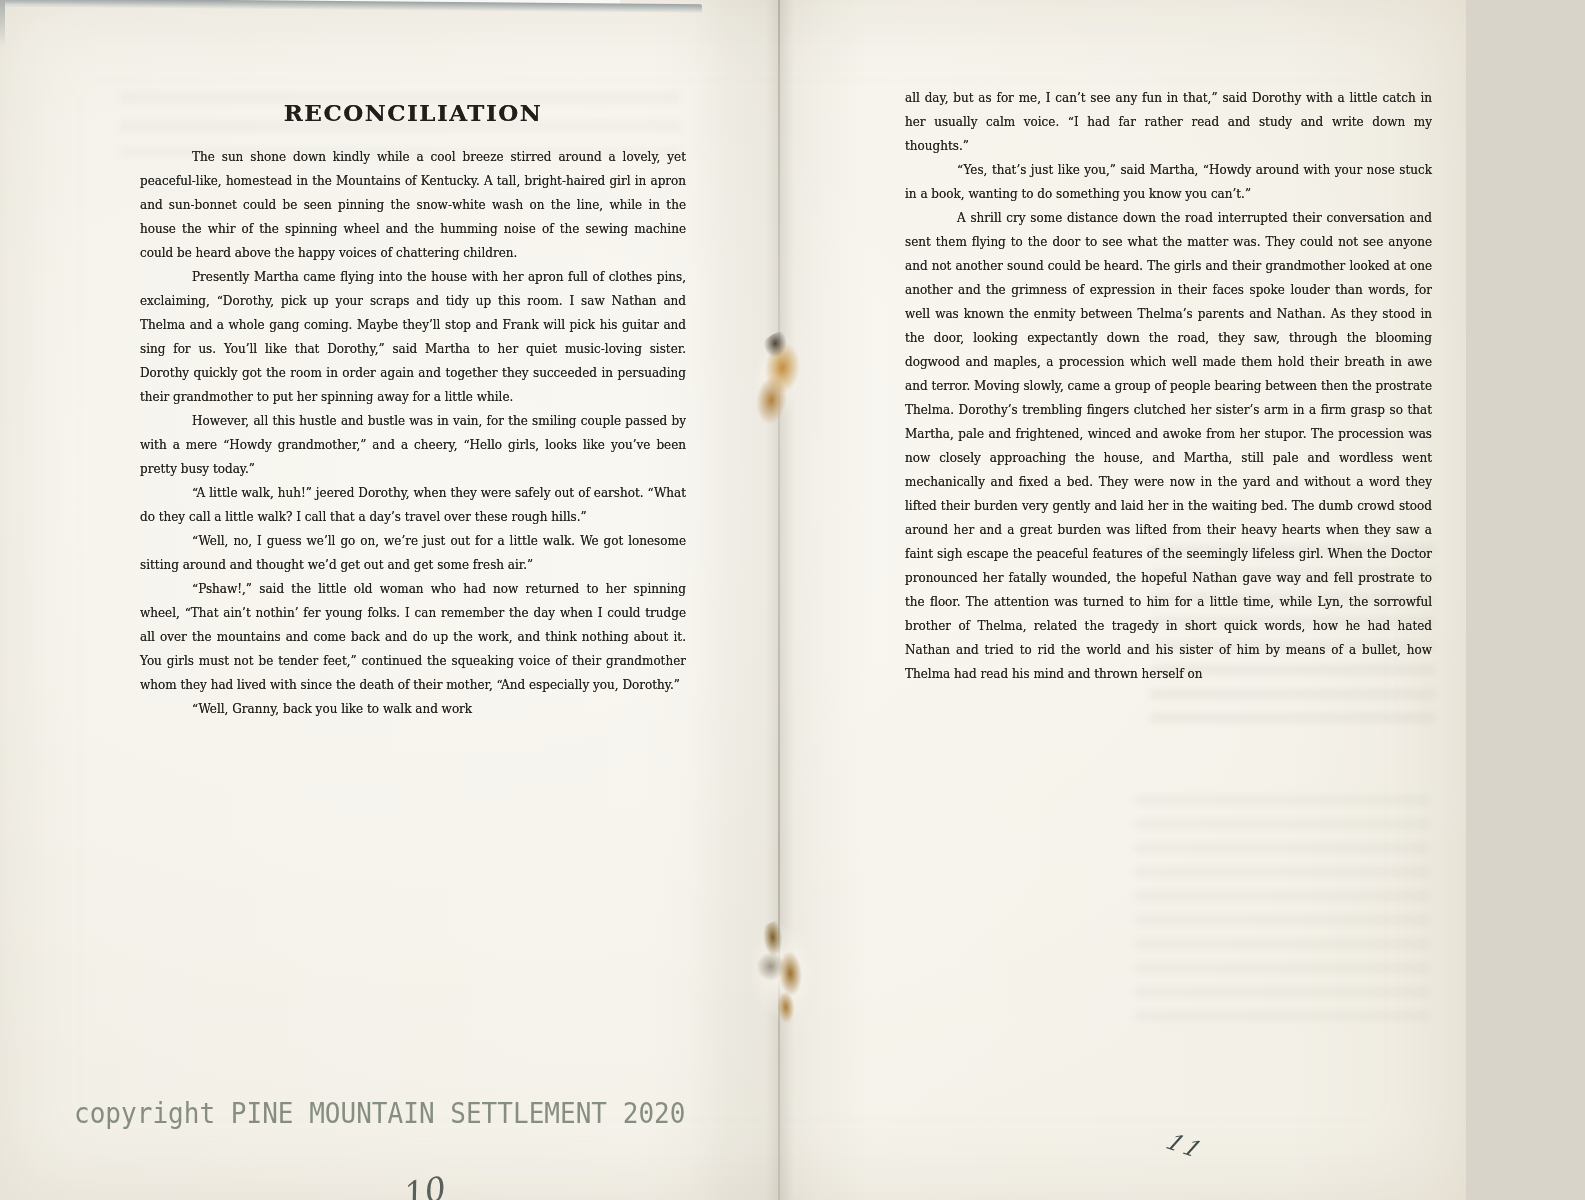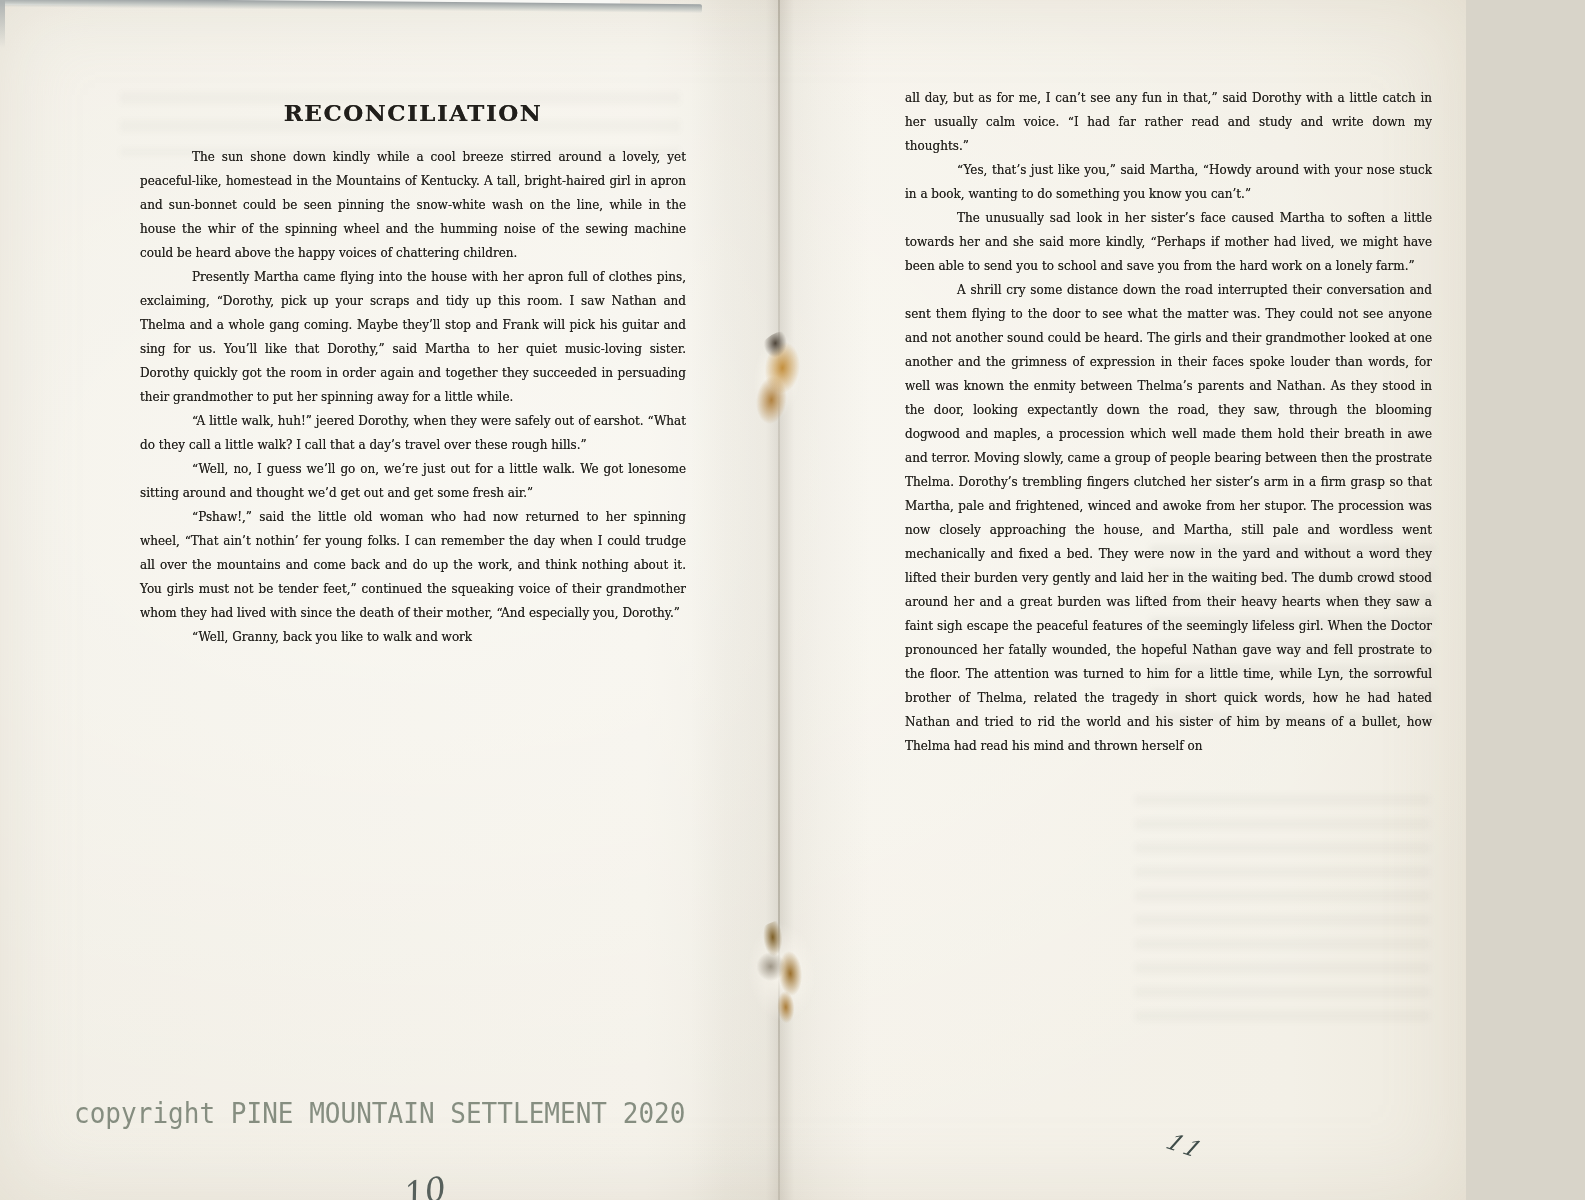--- a/index.html
+++ b/index.html
@@ -107,30 +107,30 @@
   <div class="ghost ghost-2"></div>
   <div class="ghost ghost-3"></div>
 
   <div class="stain stain-a"></div>
   <div class="stain stain-b"></div>
 
   <section class="page page-left">
     <h1>RECONCILIATION</h1>
     <p class="ind">The sun shone down kindly while a cool breeze stirred around a lovely, yet peaceful-like, homestead in the Mountains of Kentucky. A tall, bright-haired girl in apron and sun-bonnet could be seen pinning the snow-white wash on the line, while in the house the whir of the spinning wheel and the humming noise of the sewing machine could be heard above the happy voices of chattering children.</p>
     <p class="ind">Presently Martha came flying into the house with her apron full of clothes pins, exclaiming, “Dorothy, pick up your scraps and tidy up this room. I saw Nathan and Thelma and a whole gang coming. Maybe they’ll stop and Frank will pick his guitar and sing for us. You’ll like that Dorothy,” said Martha to her quiet music-loving sister. Dorothy quickly got the room in order again and together they succeeded in persuading their grandmother to put her spinning away for a little while.</p>
+    <p class="ind">However, all this hustle and bustle was in vain, for the smiling couple passed by with a mere “Howdy grandmother,” and a cheery, “Hello girls, looks like you’ve been pretty busy today.”</p>
     <p class="ind">“A little walk, huh!” jeered Dorothy, when they were safely out of earshot. “What do they call a little walk? I call that a day’s travel over these rough hills.”</p>
     <p class="ind">“Well, no, I guess we’ll go on, we’re just out for a little walk. We got lonesome sitting around and thought we’d get out and get some fresh air.”</p>
     <p class="ind">“Pshaw!,” said the little old woman who had now returned to her spinning wheel, “That ain’t nothin’ fer young folks. I can remember the day when I could trudge all over the mountains and come back and do up the work, and think nothing about it. You girls must not be tender feet,” continued the squeaking voice of their grandmother whom they had lived with since the death of their mother, “And especially you, Dorothy.”</p>
     <p class="ind">“Well, Granny, back you like to walk and work</p>
   </section>
 
   <section class="page page-right">
     <p>all day, but as for me, I can’t see any fun in that,” said Dorothy with a little catch in her usually calm voice. “I had far rather read and study and write down my thoughts.”</p>
     <p class="ind">“Yes, that’s just like you,” said Martha, “Howdy around with your nose stuck in a book, wanting to do something you know you can’t.”</p>
-    <p class="ind">The unusually sad look in her sister’s face caused Martha to soften a little towards her and she said more kindly, “Perhaps if mother had lived, we might have been able to send you to school and save you from the hard work on a lonely farm.”</p>
     <p class="ind">A shrill cry some distance down the road interrupted their conversation and sent them flying to the door to see what the matter was. They could not see anyone and not another sound could be heard. The girls and their grandmother looked at one another and the grimness of expression in their faces spoke louder than words, for well was known the enmity between Thelma’s parents and Nathan. As they stood in the door, looking expectantly down the road, they saw, through the blooming dogwood and maples, a procession which well made them hold their breath in awe and terror. Moving slowly, came a group of people bearing between then the prostrate Thelma. Dorothy’s trembling fingers clutched her sister’s arm in a firm grasp so that Martha, pale and frightened, winced and awoke from her stupor. The procession was now closely approaching the house, and Martha, still pale and wordless went mechanically and fixed a bed. They were now in the yard and without a word they lifted their burden very gently and laid her in the waiting bed. The dumb crowd stood around her and a great burden was lifted from their heavy hearts when they saw a faint sigh escape the peaceful features of the seemingly lifeless girl. When the Doctor pronounced her fatally wounded, the hopeful Nathan gave way and fell prostrate to the floor. The attention was turned to him for a little time, while Lyn, the sorrowful brother of Thelma, related the tragedy in short quick words, how he had hated Nathan and tried to rid the world and his sister of him by means of a bullet, how Thelma had read his mind and thrown herself on</p>
   </section>
 
   <div class="watermark">copyright PINE MOUNTAIN SETTLEMENT 2020</div>
 
   <div class="pagenum pagenum-left">10</div>
   <div class="pagenum pagenum-right">11</div>
 
 </div>
 

